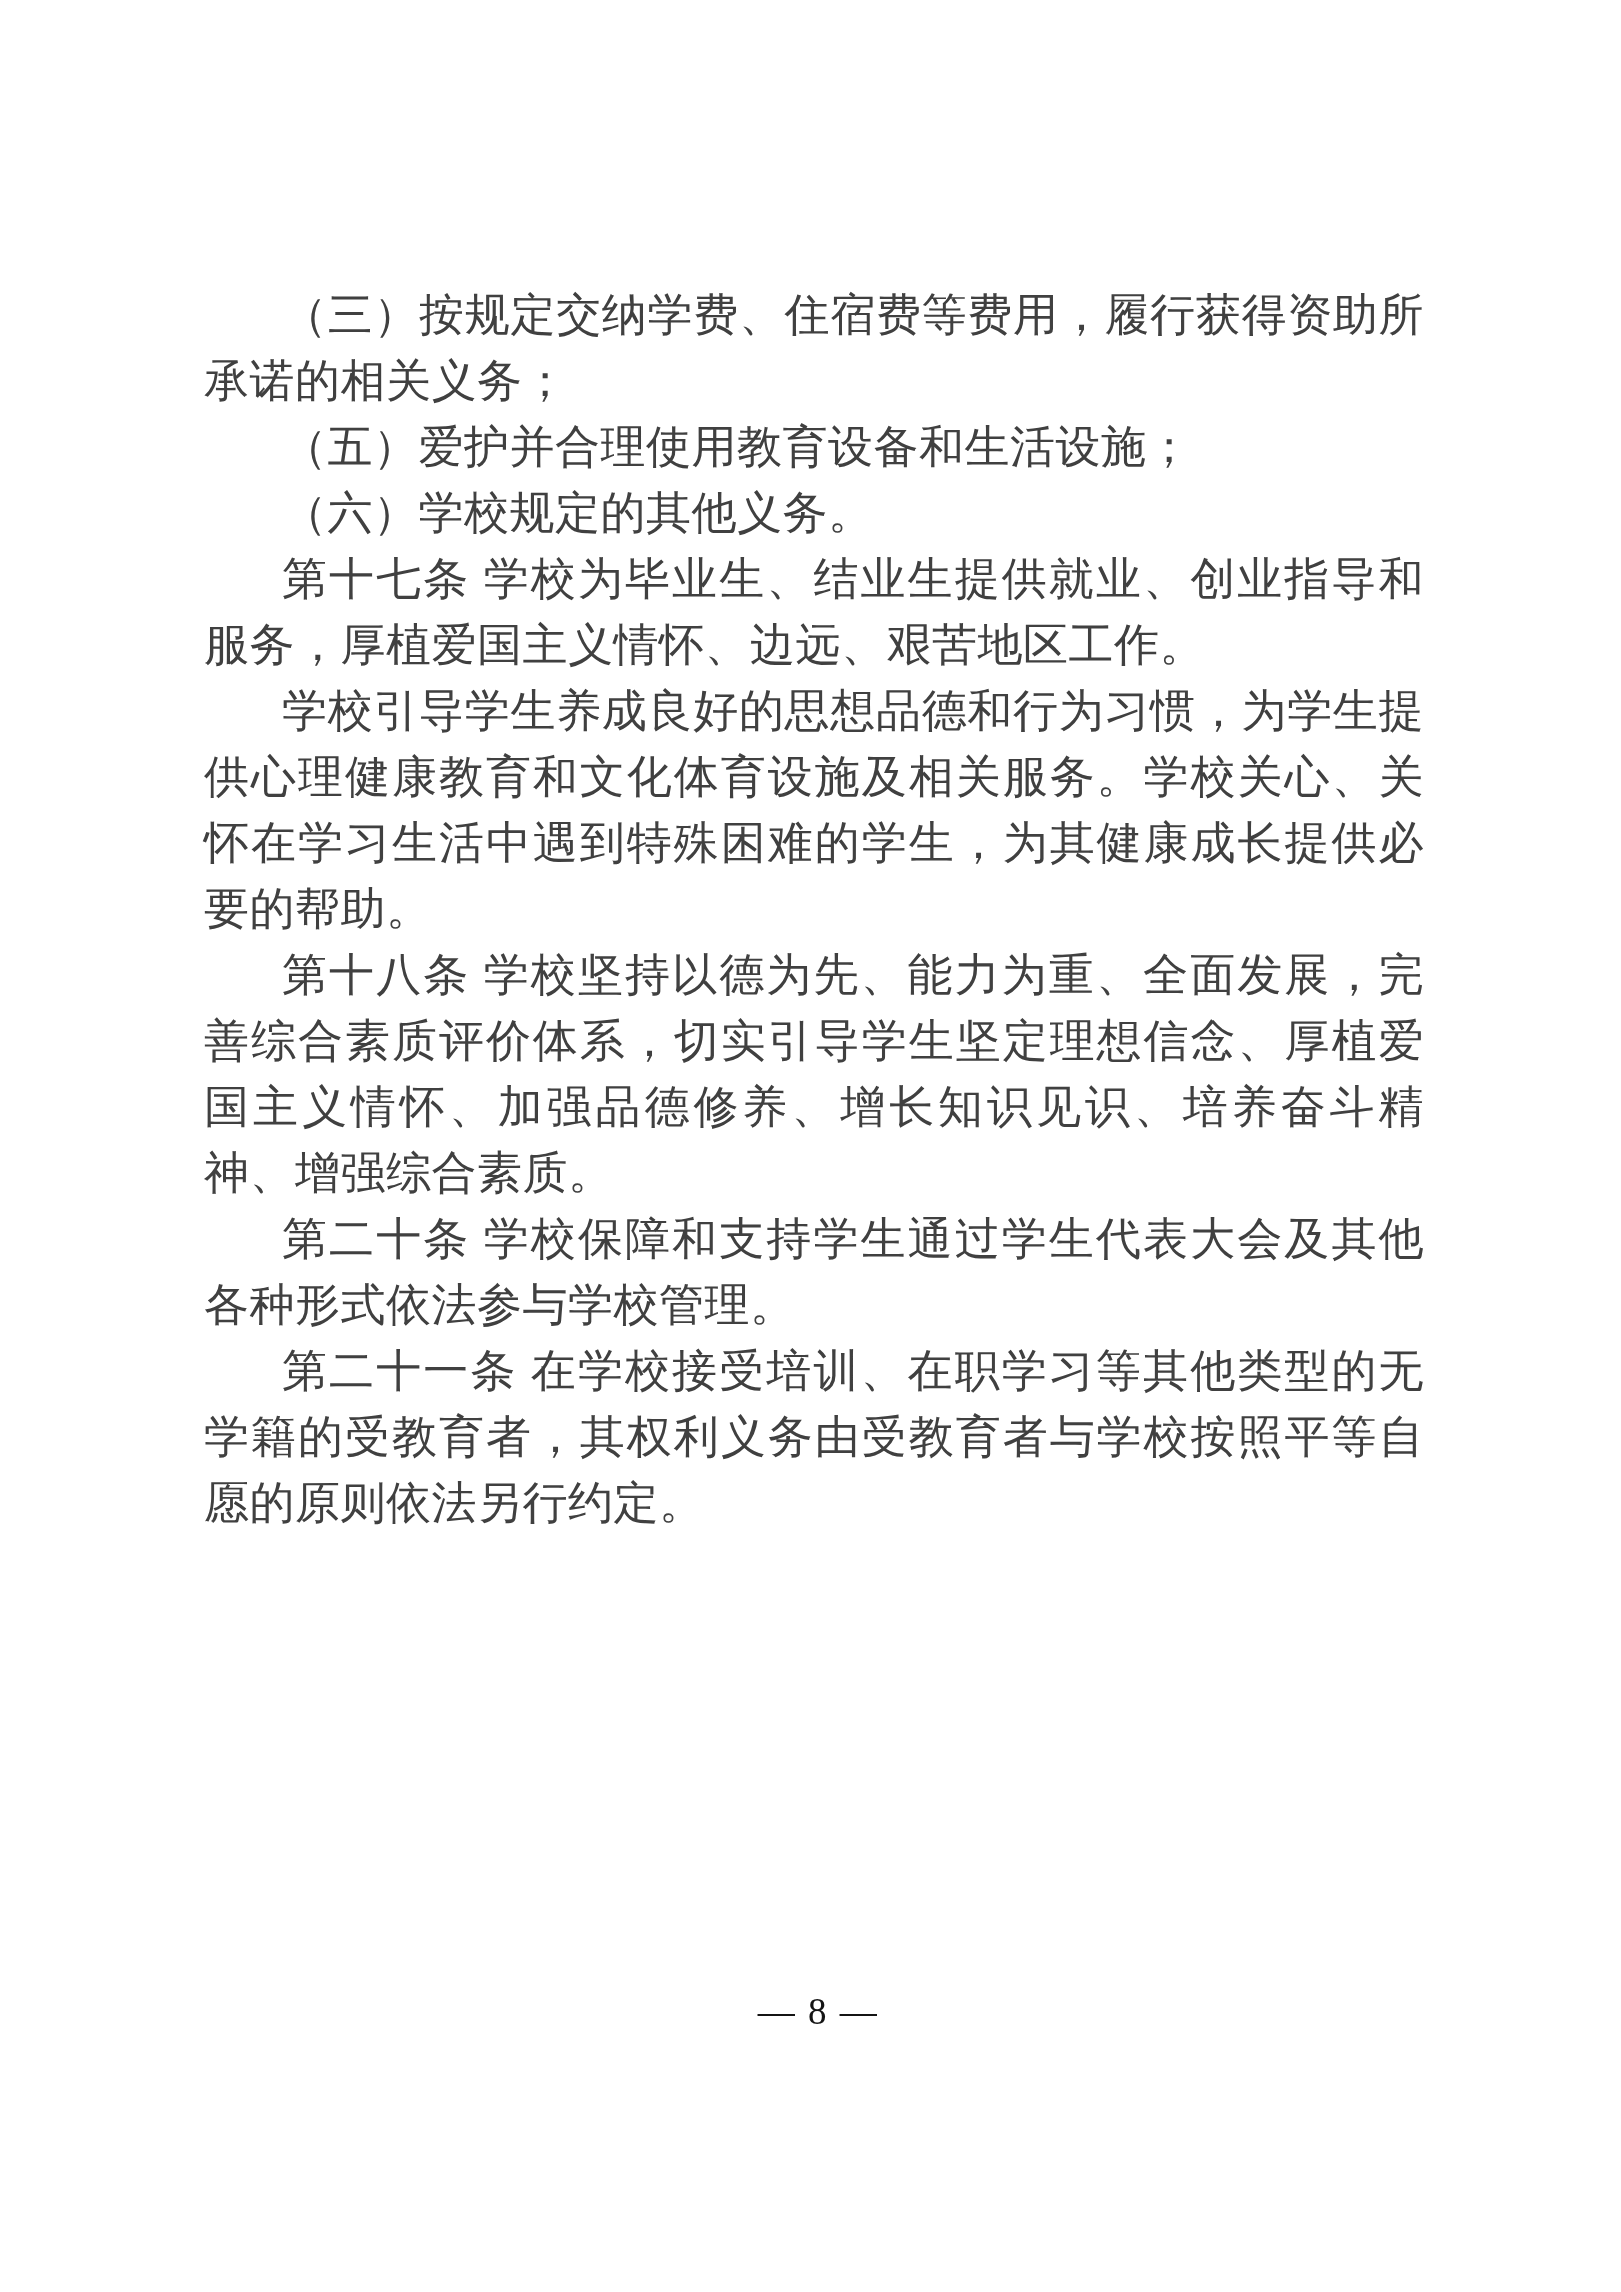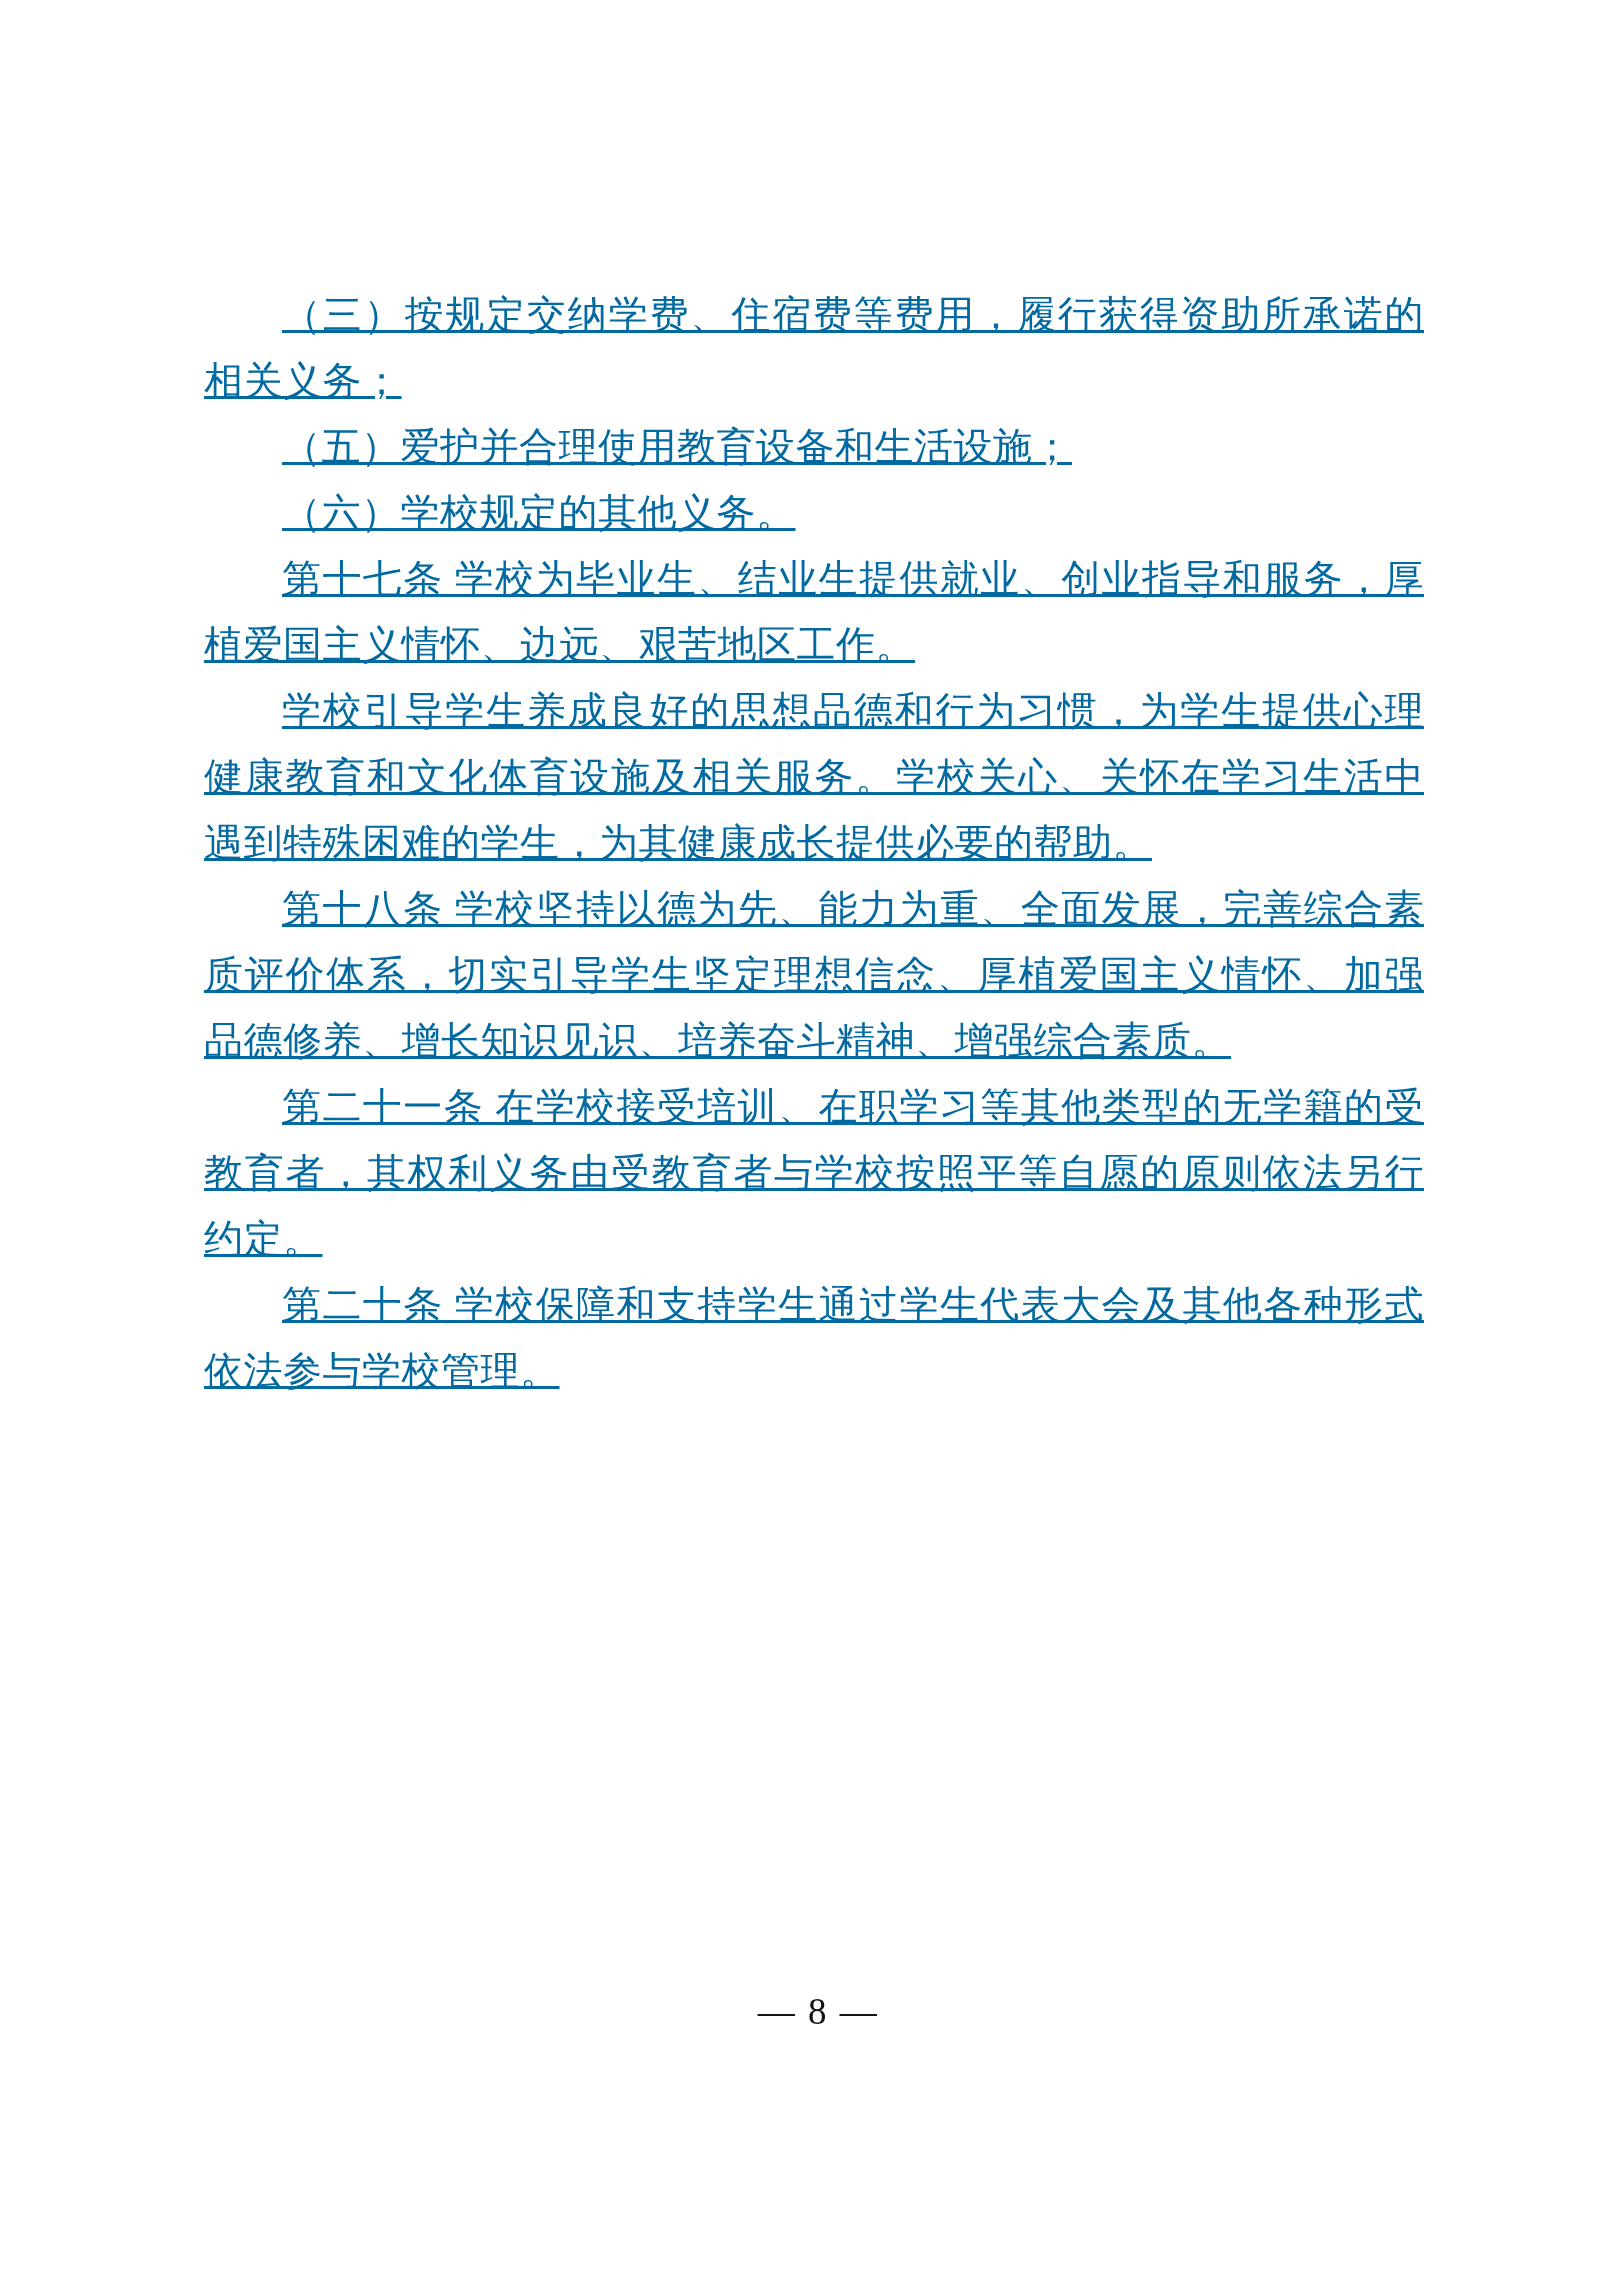--- a/index.html
+++ b/index.html
@@ -23,29 +23,28 @@
     height: 2293px;
     background: #ffffff;
   }
   .content {
     position: absolute;
     left: 204px;
     top: 282px;
     width: 1220px;
   }
   .para {
-    font-size: 39px;
+    font-size: 45px;
     line-height: 66px;
     letter-spacing: 0.5px;
     text-align: justify;
     text-justify: inter-ideograph;
     margin: 0 0 0 0;
     text-indent: 78px;
-    color: #0369a1;
-    text-decoration: underline;
+    color: #404040;
   }
   .para + .para {
     margin-top: 0px;
   }
   .pagenum {
     position: absolute;
     left: 0;
     top: 1990px;
     width: 1621px;
     text-align: center;
@@ -64,22 +63,22 @@
 
 <div class="page">
 
   <div class="content">
     <p class="para">（三）按规定交纳学费、住宿费等费用，履行获得资助所承诺的相关义务；</p>
     <p class="para">（五）爱护并合理使用教育设备和生活设施；</p>
     <p class="para">（六）学校规定的其他义务。</p>
     <p class="para">第十七条 学校为毕业生、结业生提供就业、创业指导和服务，厚植爱国主义情怀、边远、艰苦地区工作。</p>
     <p class="para">学校引导学生养成良好的思想品德和行为习惯，为学生提供心理健康教育和文化体育设施及相关服务。学校关心、关怀在学习生活中遇到特殊困难的学生，为其健康成长提供必要的帮助。</p>
     <p class="para">第十八条 学校坚持以德为先、能力为重、全面发展，完善综合素质评价体系，切实引导学生坚定理想信念、厚植爱国主义情怀、加强品德修养、增长知识见识、培养奋斗精神、增强综合素质。</p>
+    <p class="para">第二十条 学校保障和支持学生通过学生代表大会及其他各种形式依法参与学校管理。</p>
     <p class="para">第二十一条 在学校接受培训、在职学习等其他类型的无学籍的受教育者，其权利义务由受教育者与学校按照平等自愿的原则依法另行约定。</p>
-    <p class="para">第二十条 学校保障和支持学生通过学生代表大会及其他各种形式依法参与学校管理。</p>
   </div>
 
   <div class="pagenum">
     <span>— 8 —</span>
   </div>
 
 </div>
 
 
 </body></html>

